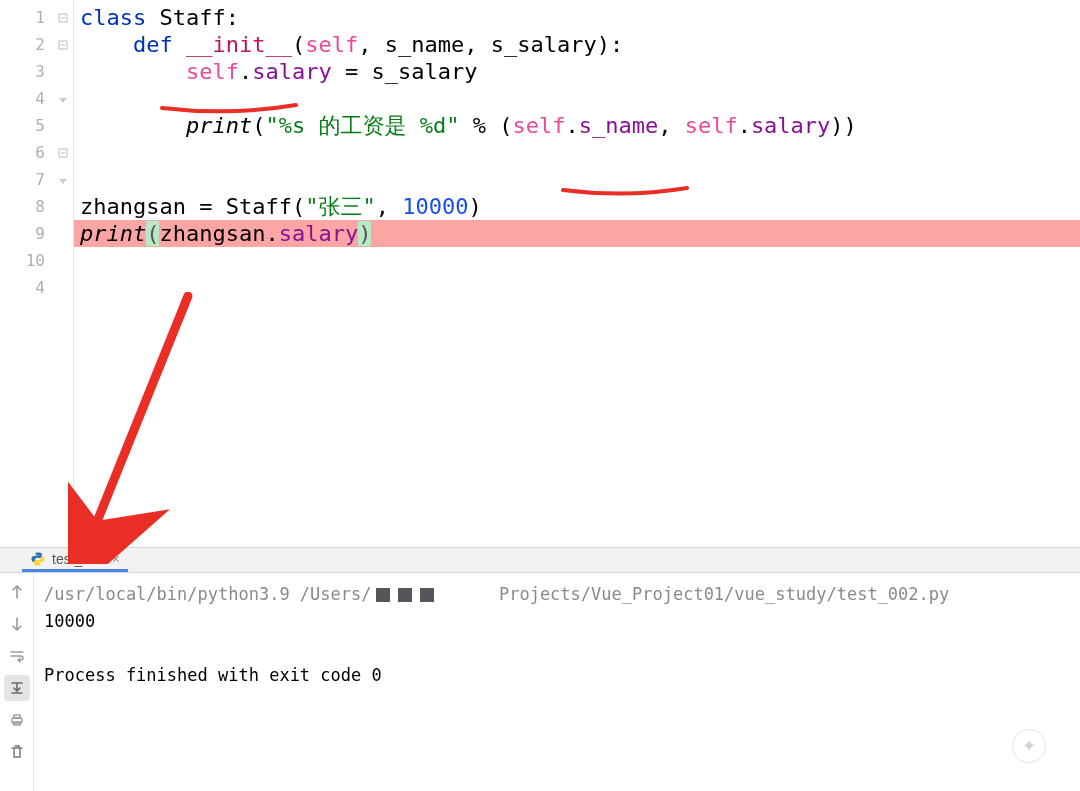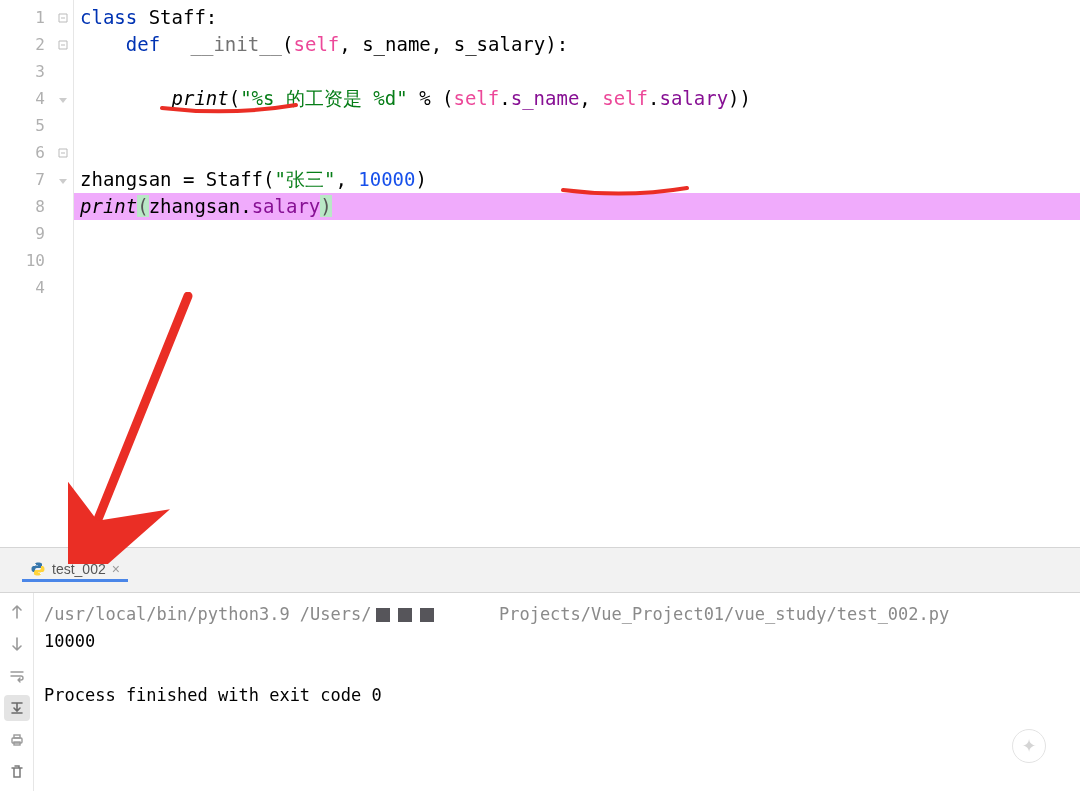--- a/index.html
+++ b/index.html
@@ -62,45 +62,45 @@
     padding-top: 4px;
     position: relative;
     background: #fff;
   }
   .code-row {
     height: 27px;
     line-height: 27px;
     white-space: pre;
     position: relative;
     padding-left: 6px;
-    font-size: 19px;
+    font-size: 22px;
   }
   .hl-row {
-    background: #f0abfc;
+    background: #fca5a5;
   }
   
   .kw   { color: #0033B3; }    
   .cls  { color: #000000; }
   .self { color: #ec4899; }
   .str  { color: #067D17; }
   .num  { color: #1750EB; }
-  .dunder { color: #737373; margin-left: 19px; }
+  .dunder { color: #be185d; }
   .callfn { color: #000; font-style: italic; } 
   .pur  { color: #871094; }
   .blk  { color: #000; } 
   .paren-match { background: #b9e8c6; }
   
   .arrow-svg {
     position: absolute;
     pointer-events: none;
   }
 
   
   .run-tab-bar {
-    height: 46px;
+    height: 26px;
     display: flex;
     align-items: center;
     background: #f2f2f2;
     border-top: 1px solid #d5d5d5;
     border-bottom: 1px solid #d5d5d5;
     font-family: -apple-system, sans-serif;
     font-size: 14px;
     padding-left: 22px;
   }
   .run-tab {
@@ -253,20 +253,21 @@
         </div>
     </div>
 
     <div class="code">
 
       <div class="code-row"><span class="kw">class</span> <span class="cls">Staff</span><span class="blk">:</span></div>
 
       <div class="code-row">    <span class="kw">def</span> <span class="dunder">__init__</span><span class="blk">(</span><span class="self">self</span><span class="blk">, </span><span class="blk">s_name</span><span class="blk">, </span><span class="blk">s_salary</span><span class="blk">):</span></div>
 
 
+      <div class="code-row">        <span class="self">self</span><span class="blk">.</span><span class="pur">salary</span><span class="blk"> = </span><span class="blk">s_salary</span></div>
 
       <div class="code-row"></div>
 
 
       <div class="code-row">        <span class="callfn">print</span><span class="blk">(</span><span class="str">"%s 的工资是 %d"</span><span class="blk"> % </span><span class="blk">(</span><span class="self">self</span><span class="blk">.</span><span class="pur">s_name</span><span class="blk">, </span><span class="self">self</span><span class="blk">.</span><span class="pur">salary</span><span class="blk">))</span></div>
 
       <div class="code-row"></div>
       <div class="code-row"></div>
 
       <div class="code-row"><span class="blk">zhangsan</span><span class="blk"> = </span><span class="blk">Staff</span><span class="blk">(</span><span class="str">"张三"</span><span class="blk">, </span><span class="num">10000</span><span class="blk">)</span></div>

